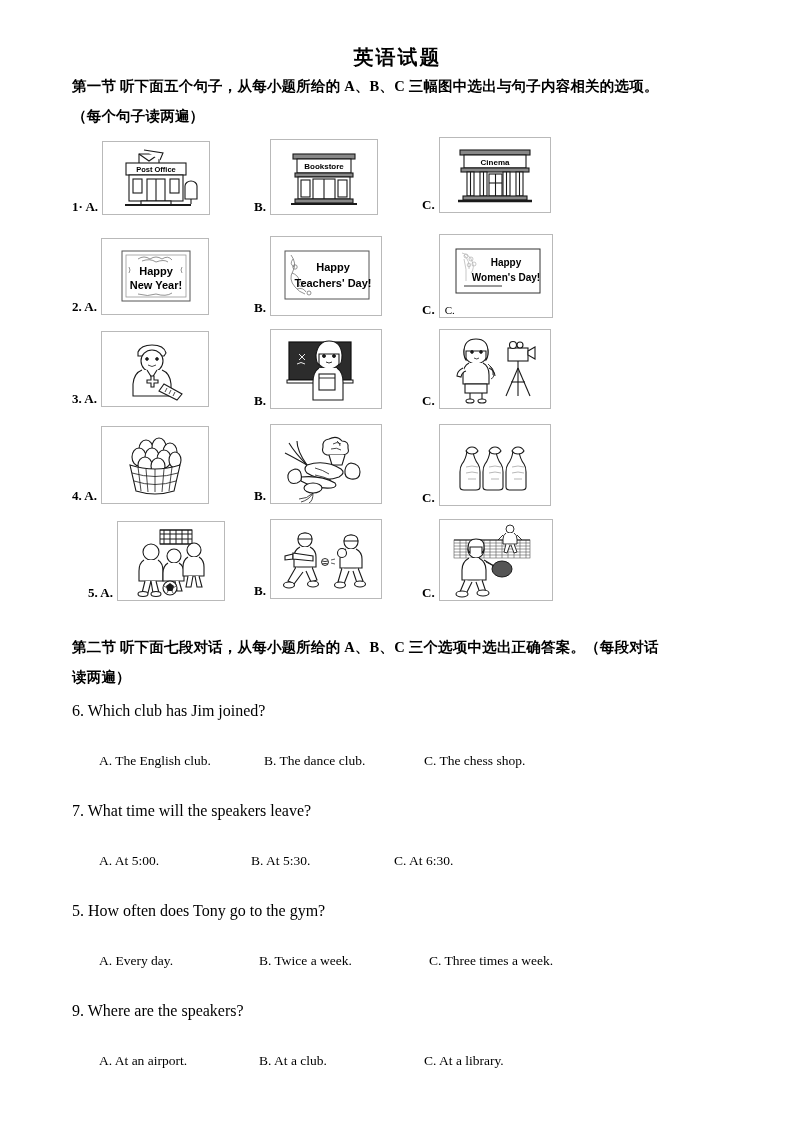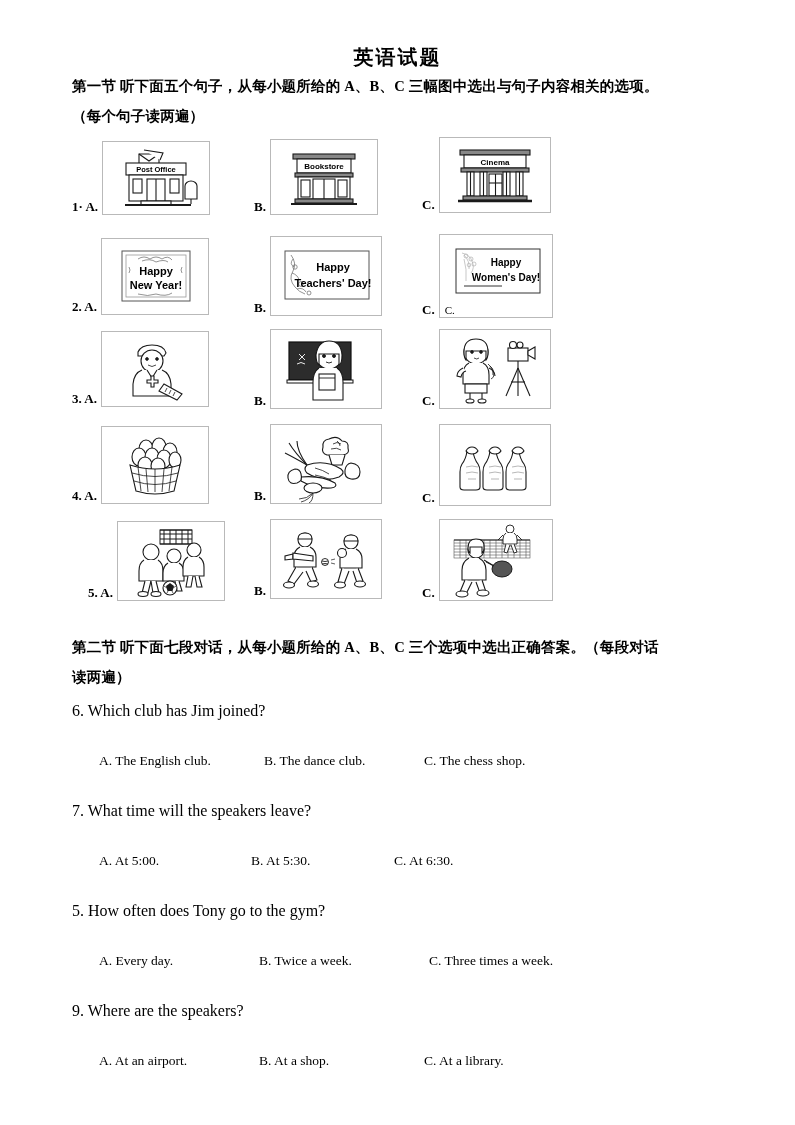--- a/index.html
+++ b/index.html
@@ -579,19 +579,19 @@
     <div>
       <div class="q-line">5. How often does Tony go to the gym?</div>
       <div class="opts">
         <span class="opt-a" style="width:160px">A. Every day.</span><span class="opt-b" style="width:170px">B. Twice a week.</span><span class="opt-c">C. Three times a week.</span>
       </div>
     </div>
 
     <div>
       <div class="q-line">9. Where are the speakers?</div>
       <div class="opts">
-        <span class="opt-a" style="width:160px">A. At an airport.</span><span class="opt-b" style="width:165px">B. At a shop.</span><span class="opt-c">C. At a library.</span>
+        <span class="opt-a" style="width:160px">A. At an airport.</span><span class="opt-b" style="width:165px">B. At a club.</span><span class="opt-c">C. At a library.</span>
       </div>
     </div>
 
   </div>
 
 </div>
 
 </body></html>

